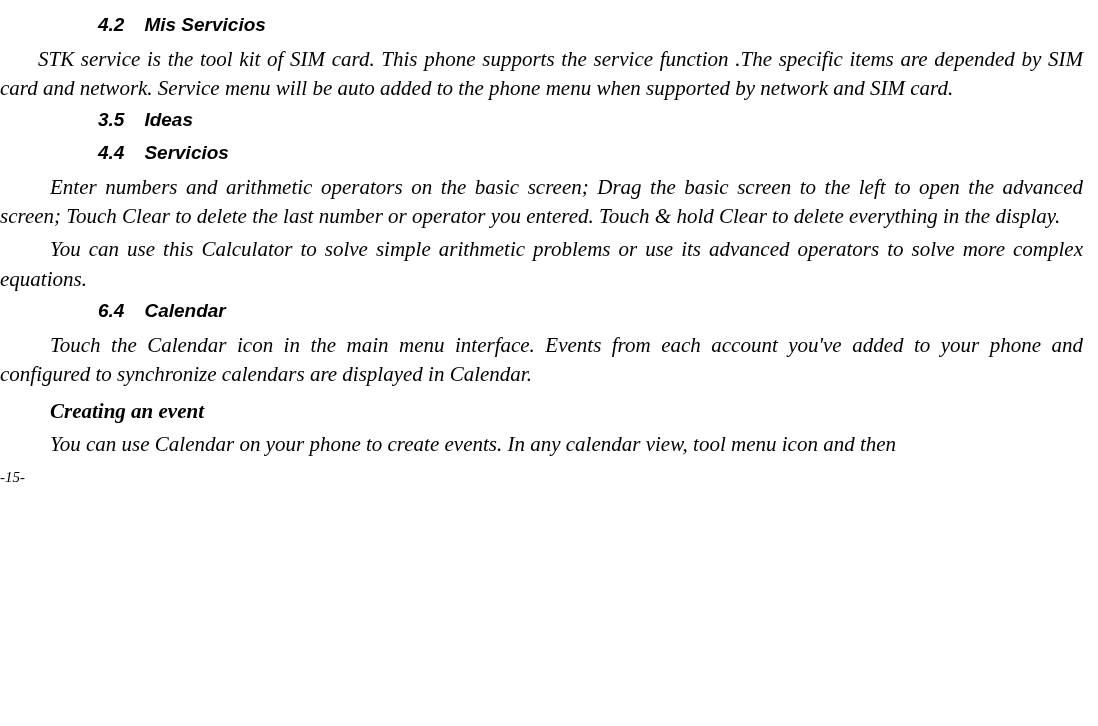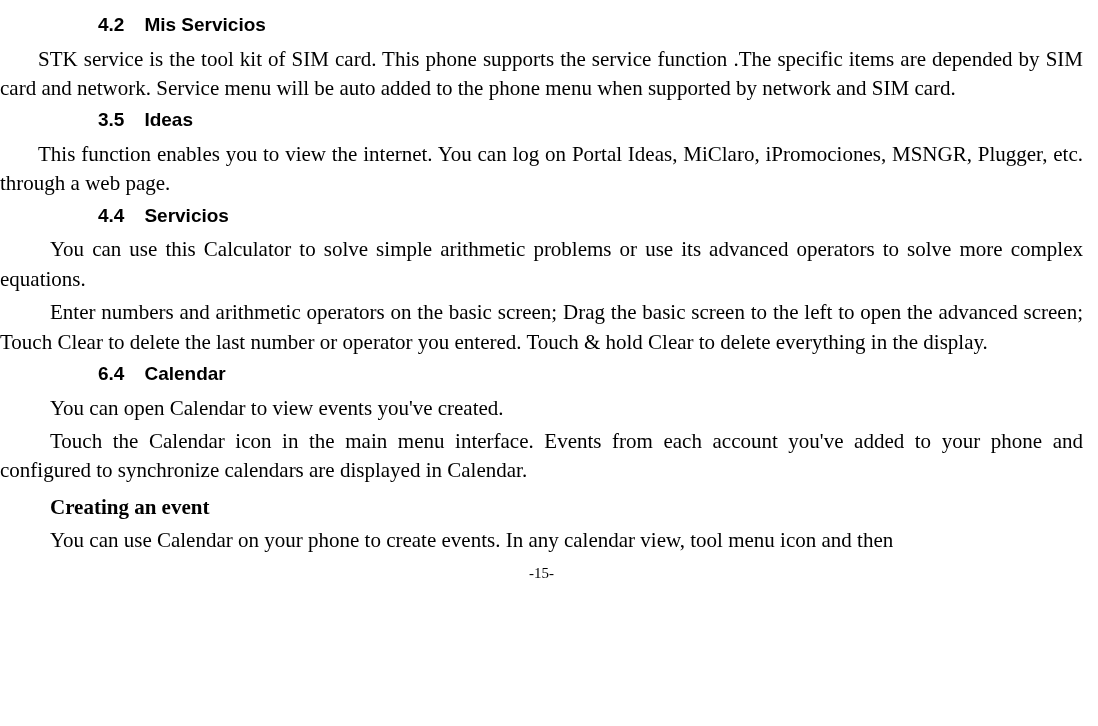--- a/index.html
+++ b/index.html
@@ -12,20 +12,21 @@
       font-size: 21px;
       line-height: 1.4;
       color: #000;
       background: #fff;
       width: 1098px;
       height: 726px;
       padding: 0;
     }
     .content {
       padding: 8px 15px 0 0;
+      font-style: italic;
     }
     .heading {
       font-family: Arial, Helvetica, sans-serif;
       font-weight: bold;
       font-size: 19px;
       margin-left: 98px;
       margin-bottom: 6px;
       margin-top: 4px;
     }
     .heading-num {
@@ -40,48 +41,46 @@
       text-indent: 38px;
     }
     .indent-more {
       text-indent: 50px;
     }
     .bold {
       font-weight: bold;
       margin-top: 7px;
     }
     .page-num {
-      text-align: center;
+      text-align: left;
       font-size: 15px;
       margin-top: 8px;
     }
   </style>
 </head>
 <body>
 
 <div class="content">
 
   <div class="heading">
     <span class="heading-num">4.2</span><span>Mis Servicios</span>
   </div>
   <p class="para indent">STK service is the tool kit of SIM card. This phone supports the service function .The specific items are depended by SIM card and network. Service menu will be auto added to the phone menu when supported by network and SIM card.</p>
 
   <div class="heading">
     <span class="heading-num">3.5</span><span>Ideas</span>
   </div>
-  <p class="para indent">This function enables you to view the internet. You can log on Portal Ideas, MiClaro, iPromociones, MSNGR, Plugger, etc. through a web page.</p>
 
   <div class="heading">
     <span class="heading-num">4.4</span><span>Servicios</span>
   </div>
+  <p class="para indent-more">Enter numbers and arithmetic operators on the basic screen; Drag the basic screen to the left to open the advanced screen; Touch Clear to delete the last number or operator you entered. Touch &amp; hold Clear to delete everything in the display.</p>
   <p class="para indent-more">You can use this Calculator to solve simple arithmetic problems or use its advanced operators to solve more complex equations.</p>
-  <p class="para indent-more">Enter numbers and arithmetic operators on the basic screen; Drag the basic screen to the left to open the advanced screen; Touch Clear to delete the last number or operator you entered. Touch &amp; hold Clear to delete everything in the display.</p>
 
   <div class="heading">
     <span class="heading-num">6.4</span><span>Calendar</span>
   </div>
-  <p class="para indent-more">You can open Calendar to view events you've created.</p>
   <p class="para indent-more">Touch the Calendar icon in the main menu interface. Events from each account you've added to your phone and configured to synchronize calendars are displayed in Calendar.</p>
   <p class="para indent-more bold">Creating an event</p>
   <p class="para indent-more">You can use Calendar on your phone to create events. In any calendar view, tool menu icon and then</p>
 
   <div class="page-num">-15-</div>
 </div>
 
 </body></html>

